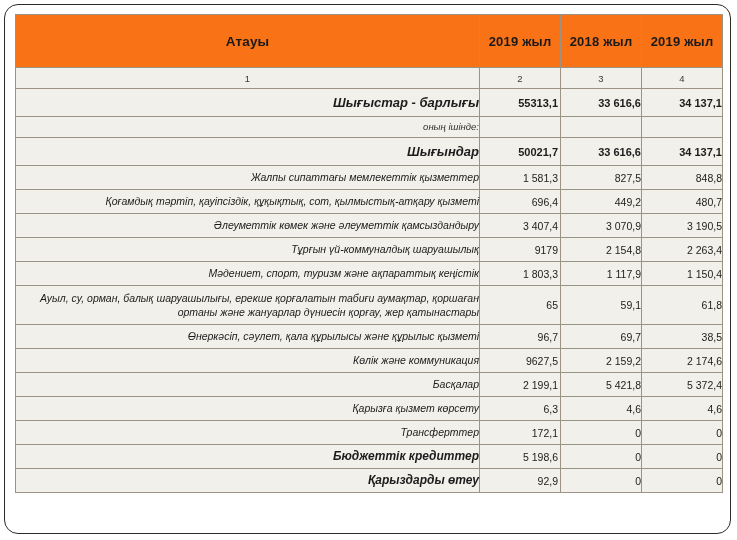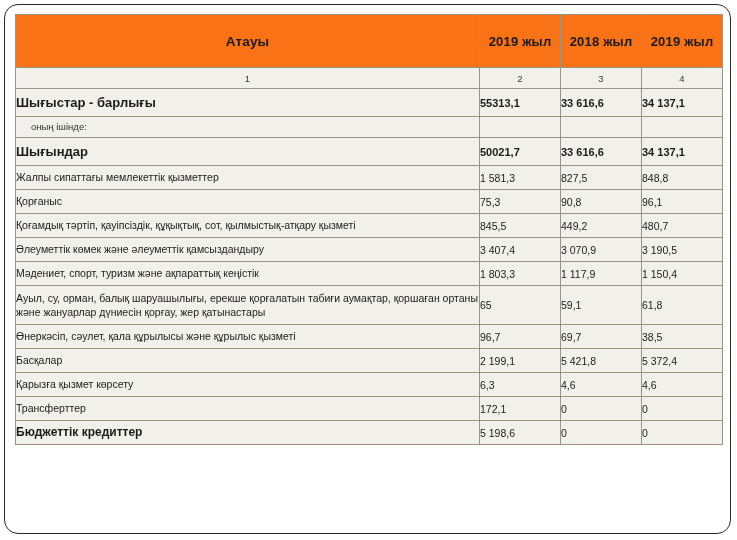--- a/index.html
+++ b/index.html
@@ -74,25 +74,27 @@
     color: #3a3a3a;
     background: #f2f0ea;
   }
 
   
   td.label {
     font-size: 10.5px;
     color: #1c1c1c;
     padding: 4px 6px 4px 9px;
     line-height: 1.35;
-    text-align: left;
+    text-align: right;
+    font-style: italic;
   }
   td.num {
     font-size: 10.5px;
     color: #1c1c1c;
+    text-align: right;
     padding: 4px 7px 4px 3px;
     white-space: nowrap;
   }
 
   
   tr.bold td.label { font-size: 13px; font-weight: bold; }
   tr.bold td.num   { font-size: 11px; font-weight: bold; }
 
   tr.bold-sm td.label { font-size: 12px; font-weight: bold; }
   tr.bold-sm td.num   { font-size: 10.5px; font-weight: normal; }
@@ -156,56 +158,62 @@
             <td class="num">33 616,6</td>
             <td class="num">34 137,1</td>
           </tr>
           <tr class="r-std">
             <td class="label">Жалпы сипаттағы мемлекеттік қызметтер</td>
             <td class="num y2017">1 581,3</td>
             <td class="num">827,5</td>
             <td class="num">848,8</td>
           </tr>
           <tr class="r-std">
-            <td class="label">Қорғаныс</td>
-            <td class="num y2017">75,3</td>
-            <td class="num">90,8</td>
-            <td class="num">96,1</td>
-          </tr>
-          <tr class="r-std">
             <td class="label">Қоғамдық тәртіп, қауіпсіздік, құқықтық, сот, қылмыстық-атқару қызметі</td>
-            <td class="num y2017">845,5</td>
+            <td class="num y2017">696,4</td>
             <td class="num">449,2</td>
             <td class="num">480,7</td>
           </tr>
           <tr class="r-std">
             <td class="label">Әлеуметтік көмек және әлеуметтік қамсыздандыру</td>
             <td class="num y2017">3 407,4</td>
             <td class="num">3 070,9</td>
             <td class="num">3 190,5</td>
+          </tr>
+          <tr class="r-std">
+            <td class="label">Тұрғын үй-коммуналдық шаруашылық</td>
+            <td class="num y2017">9179</td>
+            <td class="num">2 154,8</td>
+            <td class="num">2 263,4</td>
           </tr>
           <tr class="r-std">
             <td class="label">Мәдениет, спорт, туризм және ақпараттық кеңістік</td>
             <td class="num y2017">1 803,3</td>
             <td class="num">1 117,9</td>
             <td class="num">1 150,4</td>
           </tr>
           <tr class="r-tall">
             <td class="label">Ауыл, су, орман, балық шаруашылығы, ерекше қорғалатын табиғи аумақтар, қоршаған ортаны және жануарлар дүниесін қорғау, жер қатынастары</td>
             <td class="num y2017">65</td>
             <td class="num">59,1</td>
             <td class="num">61,8</td>
           </tr>
           <tr class="r-std">
             <td class="label">Өнеркәсіп, сәулет, қала құрылысы және құрылыс қызметі</td>
             <td class="num y2017">96,7</td>
             <td class="num">69,7</td>
             <td class="num">38,5</td>
           </tr>
           <tr class="r-std">
+            <td class="label">Көлік және коммуникация</td>
+            <td class="num y2017">9627,5</td>
+            <td class="num">2 159,2</td>
+            <td class="num">2 174,6</td>
+          </tr>
+          <tr class="r-std">
             <td class="label">Басқалар</td>
             <td class="num y2017">2 199,1</td>
             <td class="num">5 421,8</td>
             <td class="num">5 372,4</td>
           </tr>
           <tr class="r-std">
             <td class="label">Қарызға қызмет көрсету</td>
             <td class="num y2017">6,3</td>
             <td class="num">4,6</td>
             <td class="num">4,6</td>
@@ -215,16 +223,22 @@
             <td class="num y2017">172,1</td>
             <td class="num">0</td>
             <td class="num">0</td>
           </tr>
           <tr class="bold-sm r-std">
             <td class="label">Бюджеттік кредиттер</td>
             <td class="num y2017">5 198,6</td>
             <td class="num">0</td>
             <td class="num">0</td>
           </tr>
+          <tr class="bold-sm r-std">
+            <td class="label">Қарыздарды өтеу</td>
+            <td class="num y2017">92,9</td>
+            <td class="num">0</td>
+            <td class="num">0</td>
+          </tr>
         </tbody>
     </table>
   </div>
 </div>
 
 </body></html>

